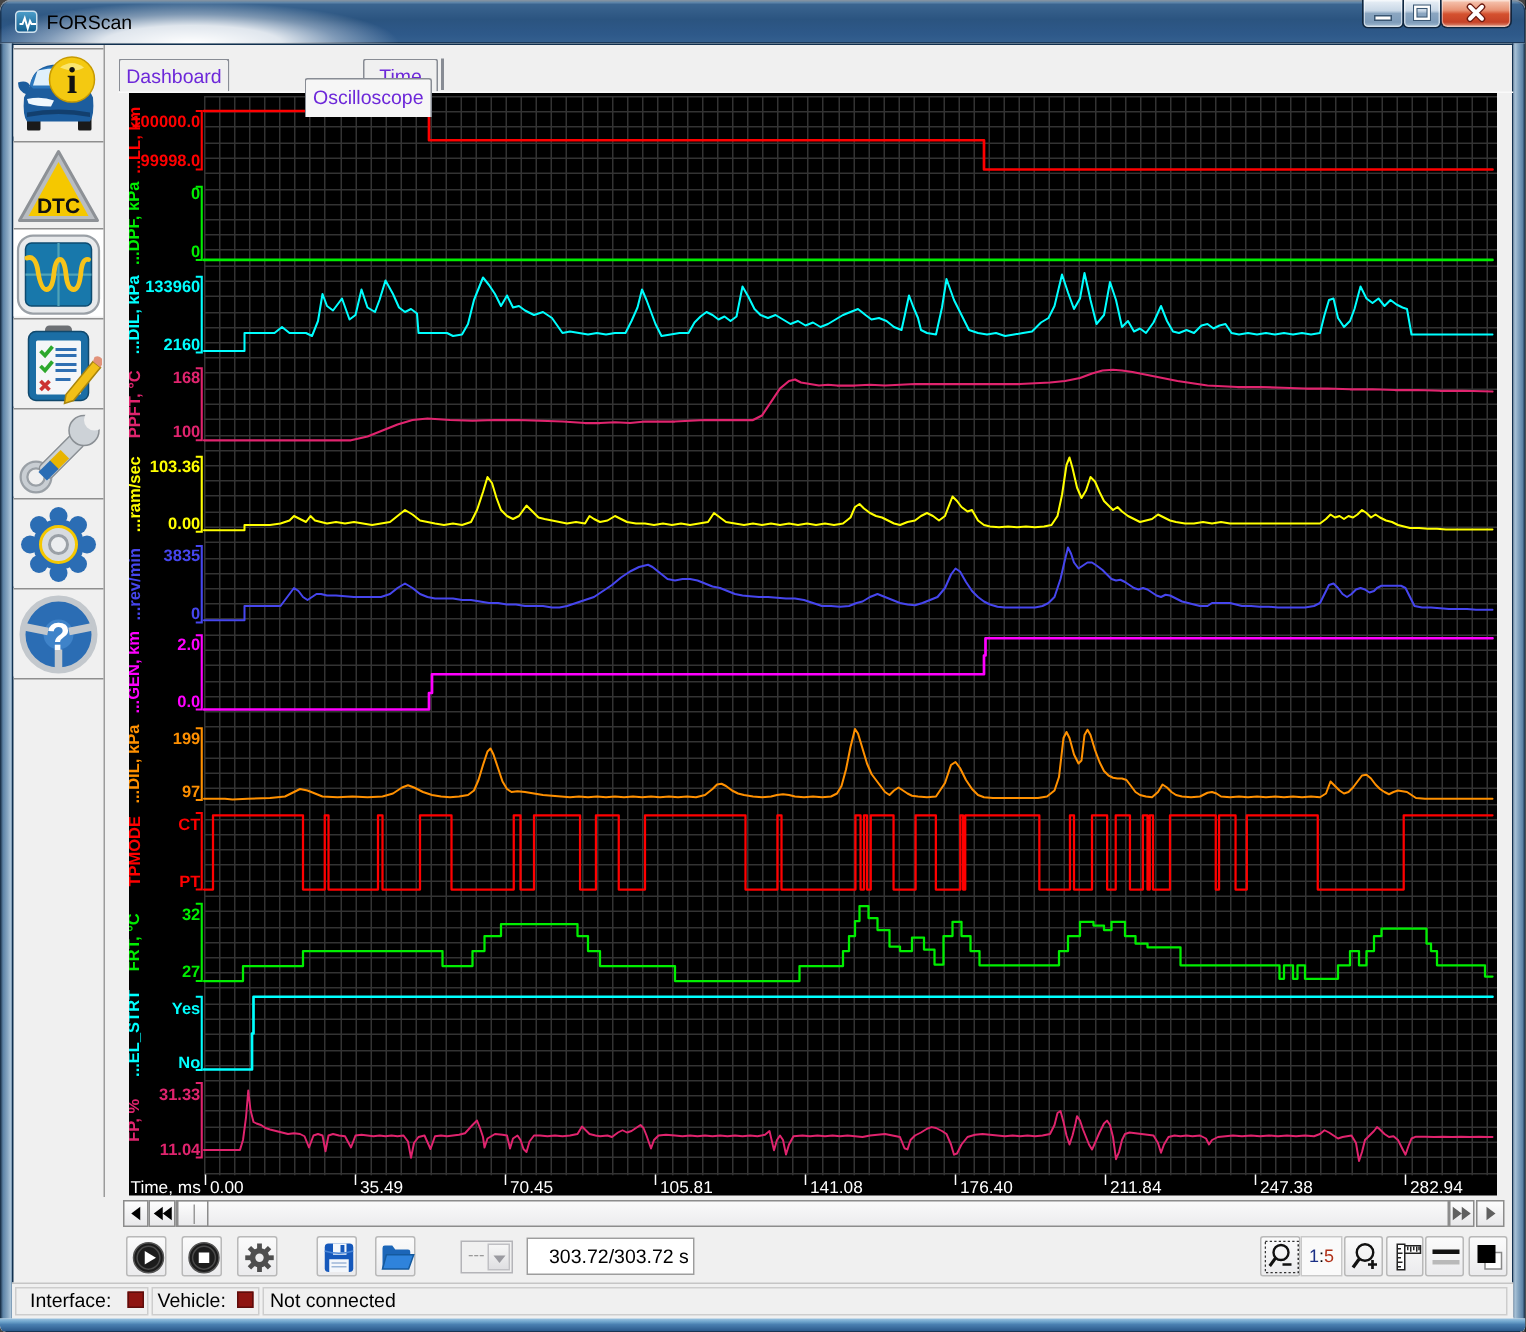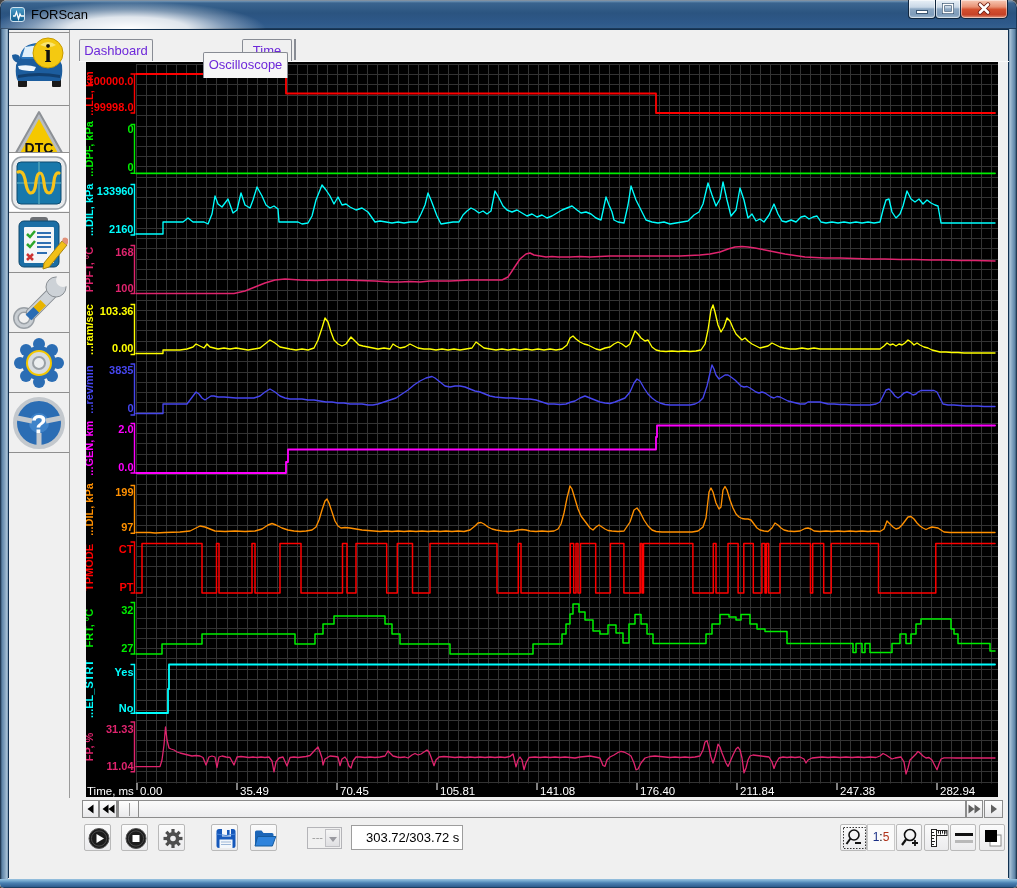--- a/index.html
+++ b/index.html
@@ -97,21 +97,21 @@
 <path d="M15 12 Q29 9 43 12 L46 22 L12 22 Z" fill="#dff0fb"></path>
 <path d="M2 20 Q8 18 10 22 L8 28 Q2 26 2 20 Z" fill="#1c5d9e"></path>
 <path d="M8 31 Q18 29 26 32 L24 36 Q14 36 9 34 Z" fill="#eef7fd"></path>
 <path d="M8 40 Q29 36 50 40 L50 43 Q29 39 8 43 Z" fill="#123f6e"></path>
 <circle cx="38" cy="18" r="15" fill="#f4c911"></circle>
 <circle cx="38" cy="18" r="15" fill="none" stroke="#c79a00" stroke-width="1"></circle>
 <path d="M30 10 Q38 4 46 10 Q40 14 30 10 Z" fill="#fbe87a" opacity="0.9"></path>
 <text x="38" y="27" font-family="Liberation Serif, serif" font-size="25" font-weight="bold" fill="#111" text-anchor="middle">i</text>
 </svg>
     </div>
-<div class="sbtn" style="top:105px">
+<div class="sbtn" style="top:94px">
       <svg width="58" height="56" viewBox="0 0 58 56">
 <path d="M29 4 L55 50 L3 50 Z" fill="#b9bdc2"></path>
 <path d="M29 4 L55 50 L3 50 Z" fill="none" stroke="#8d9196" stroke-width="2" stroke-linejoin="round"></path>
 <path d="M29 11 L49 47 L9 47 Z" fill="#f5c800"></path>
 <text x="29" y="45" font-family="Liberation Sans, sans-serif" font-size="14" font-weight="bold" fill="#111" text-anchor="middle">DTC</text>
 </svg>
     </div>
 <div class="sbtn sel" style="top:151.5px">
       <svg width="58" height="56" viewBox="0 0 58 56">
 <rect x="2" y="2" width="54" height="52" rx="10" fill="#e8eaec"></rect>
@@ -365,16 +365,26 @@
         <rect x="2" y="13" width="18" height="3" fill="#b9b9b9"></rect>
       </svg>
     </div>
   <div class="tbtn" style="left:979px;width:26px">
       <svg width="22" height="22" viewBox="0 0 22 22">
         <rect x="8" y="8" width="11" height="11" fill="#fff" stroke="#888" stroke-width="1"></rect>
         <rect x="3" y="3" width="12" height="12" fill="#000"></rect>
       </svg>
     </div>
 
+  <div id="status">
+    <div class="spanel" style="left:2px;width:89px"></div>
+    <div class="spanel" style="left:93px;width:72px"></div>
+    <div class="spanel" style="left:167px;width:830px"></div>
+    <span class="txt" style="left:12px">Interface:</span>
+    <div class="redsq" style="left:77px"></div>
+    <span class="txt" style="left:97px">Vehicle:</span>
+    <div class="redsq" style="left:150px"></div>
+    <span class="txt" style="left:172px">Not connected</span>
+  </div>
   <div class="brd" id="brdL"></div>
   <div class="brd" id="brdR"></div>
   <div class="brd" id="brdB"></div>
 </div>
 
 </body></html>

